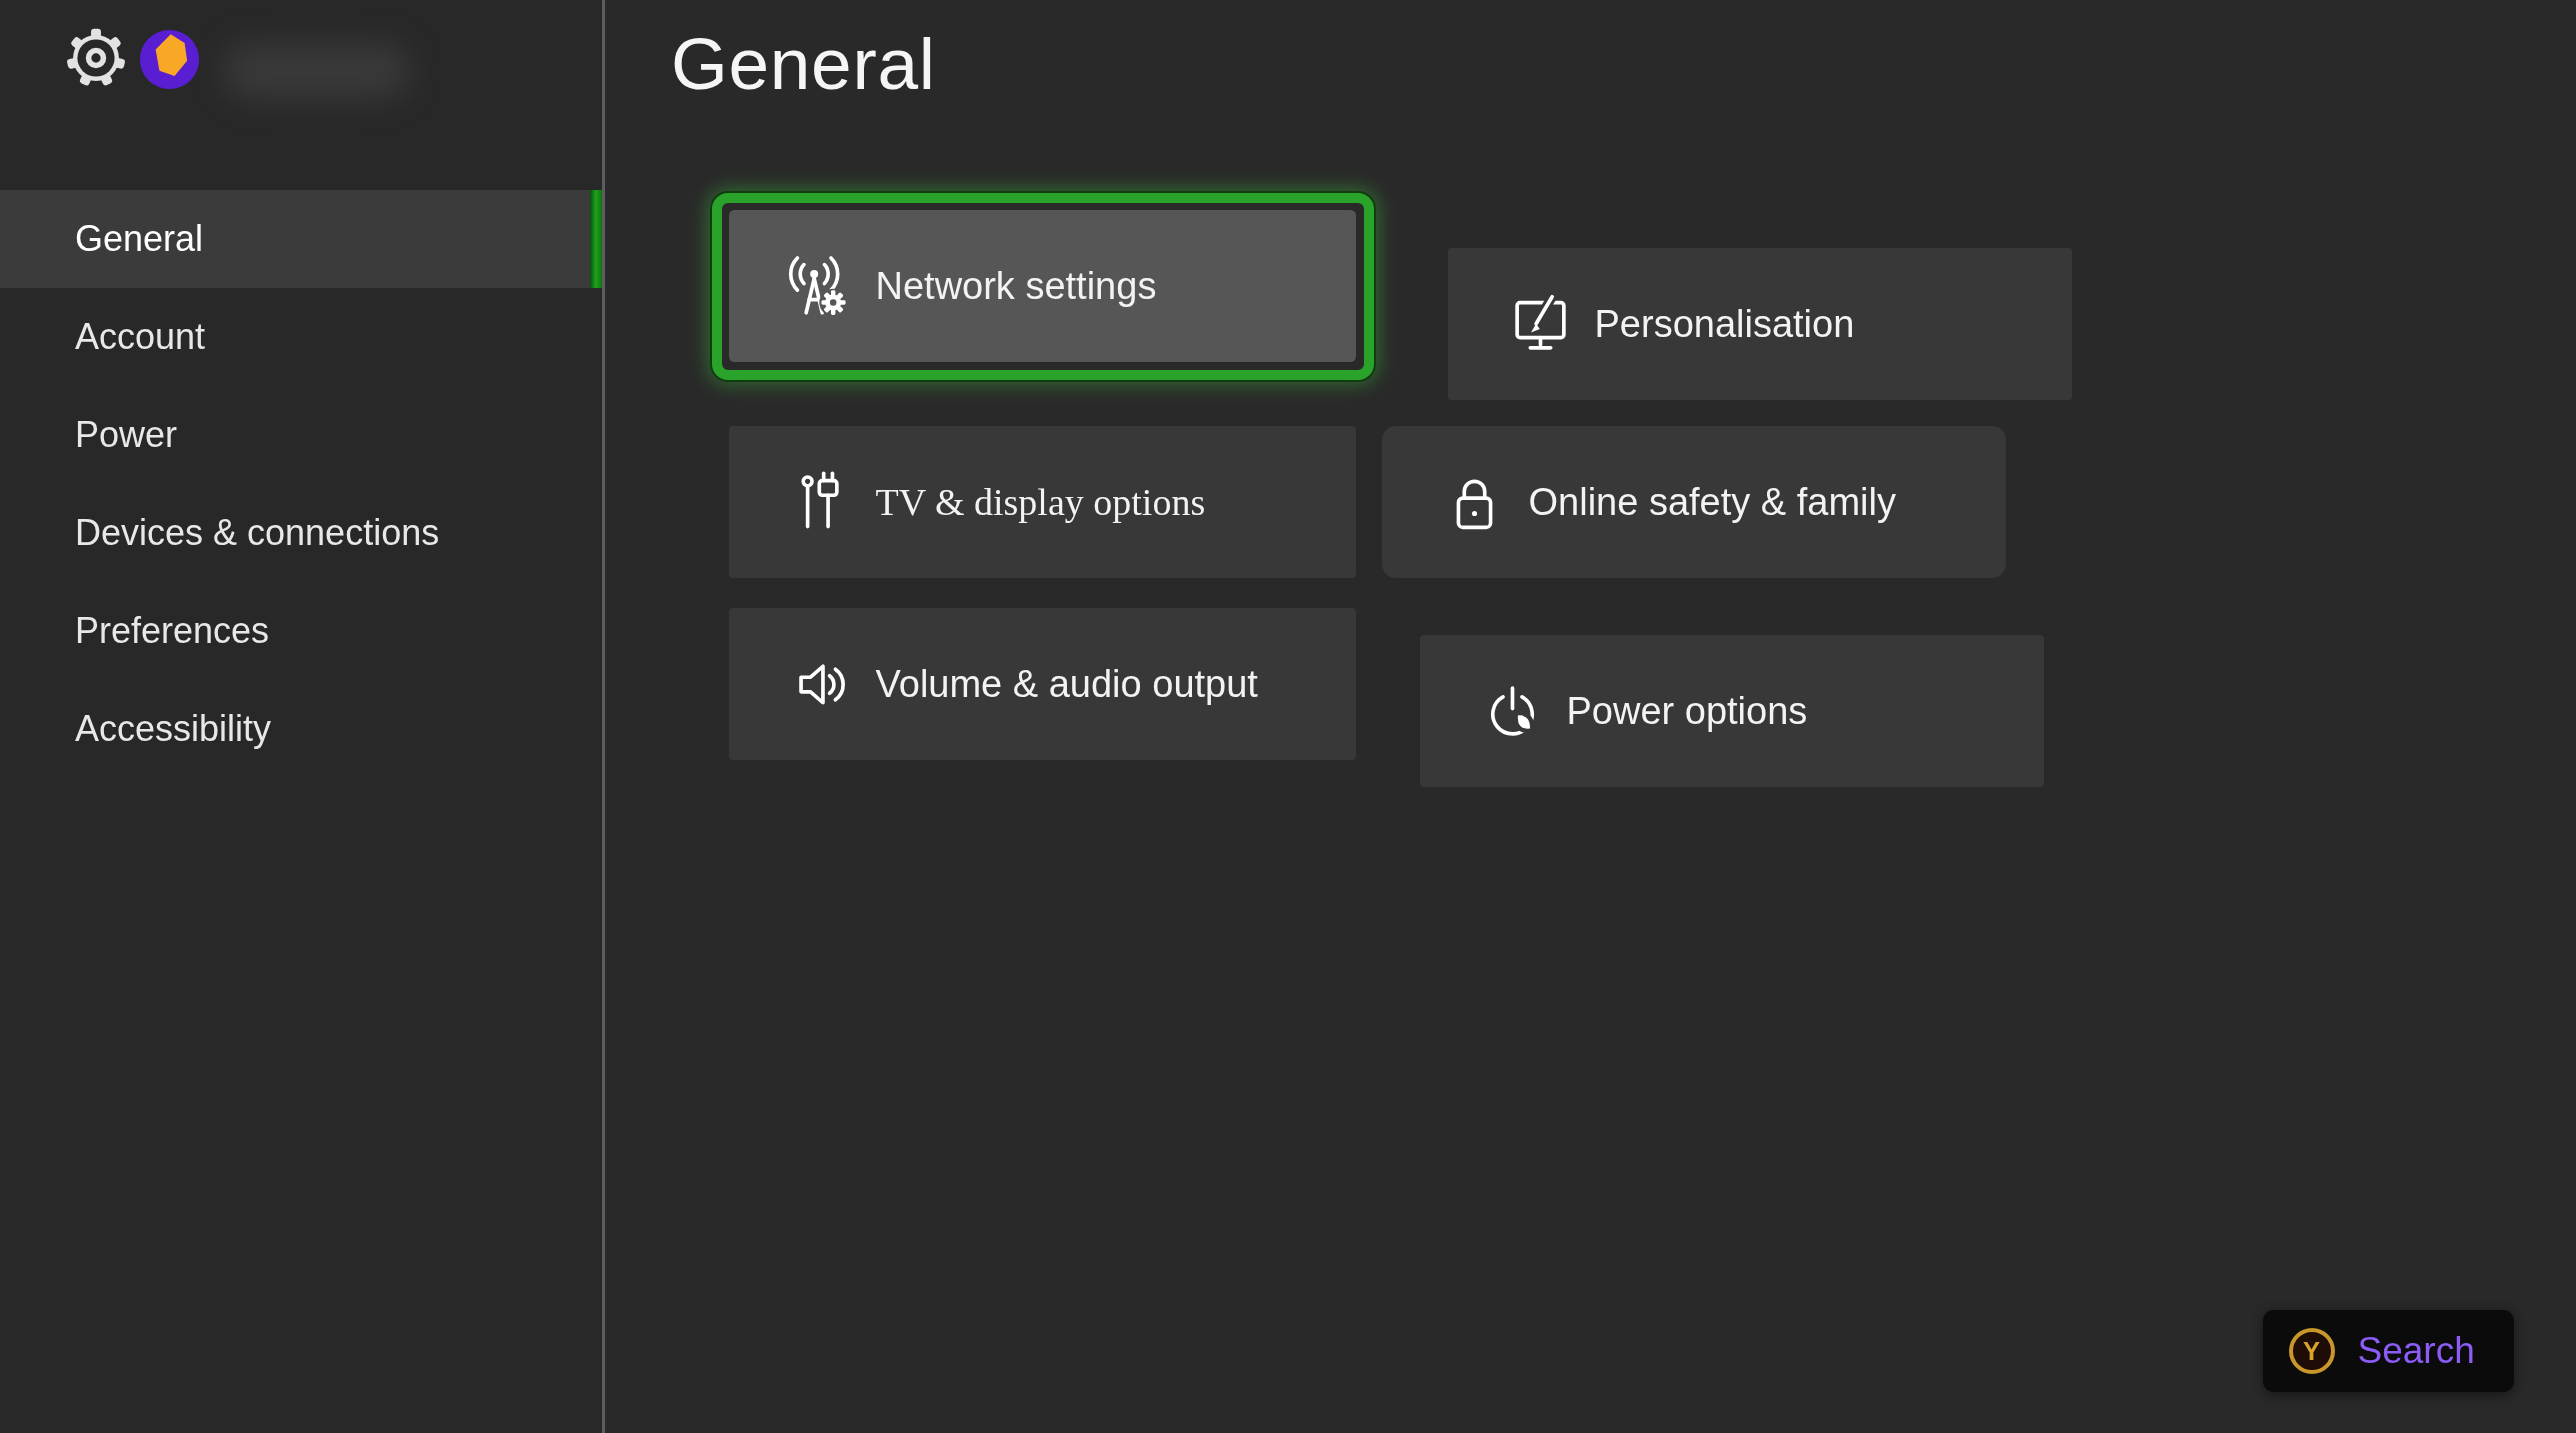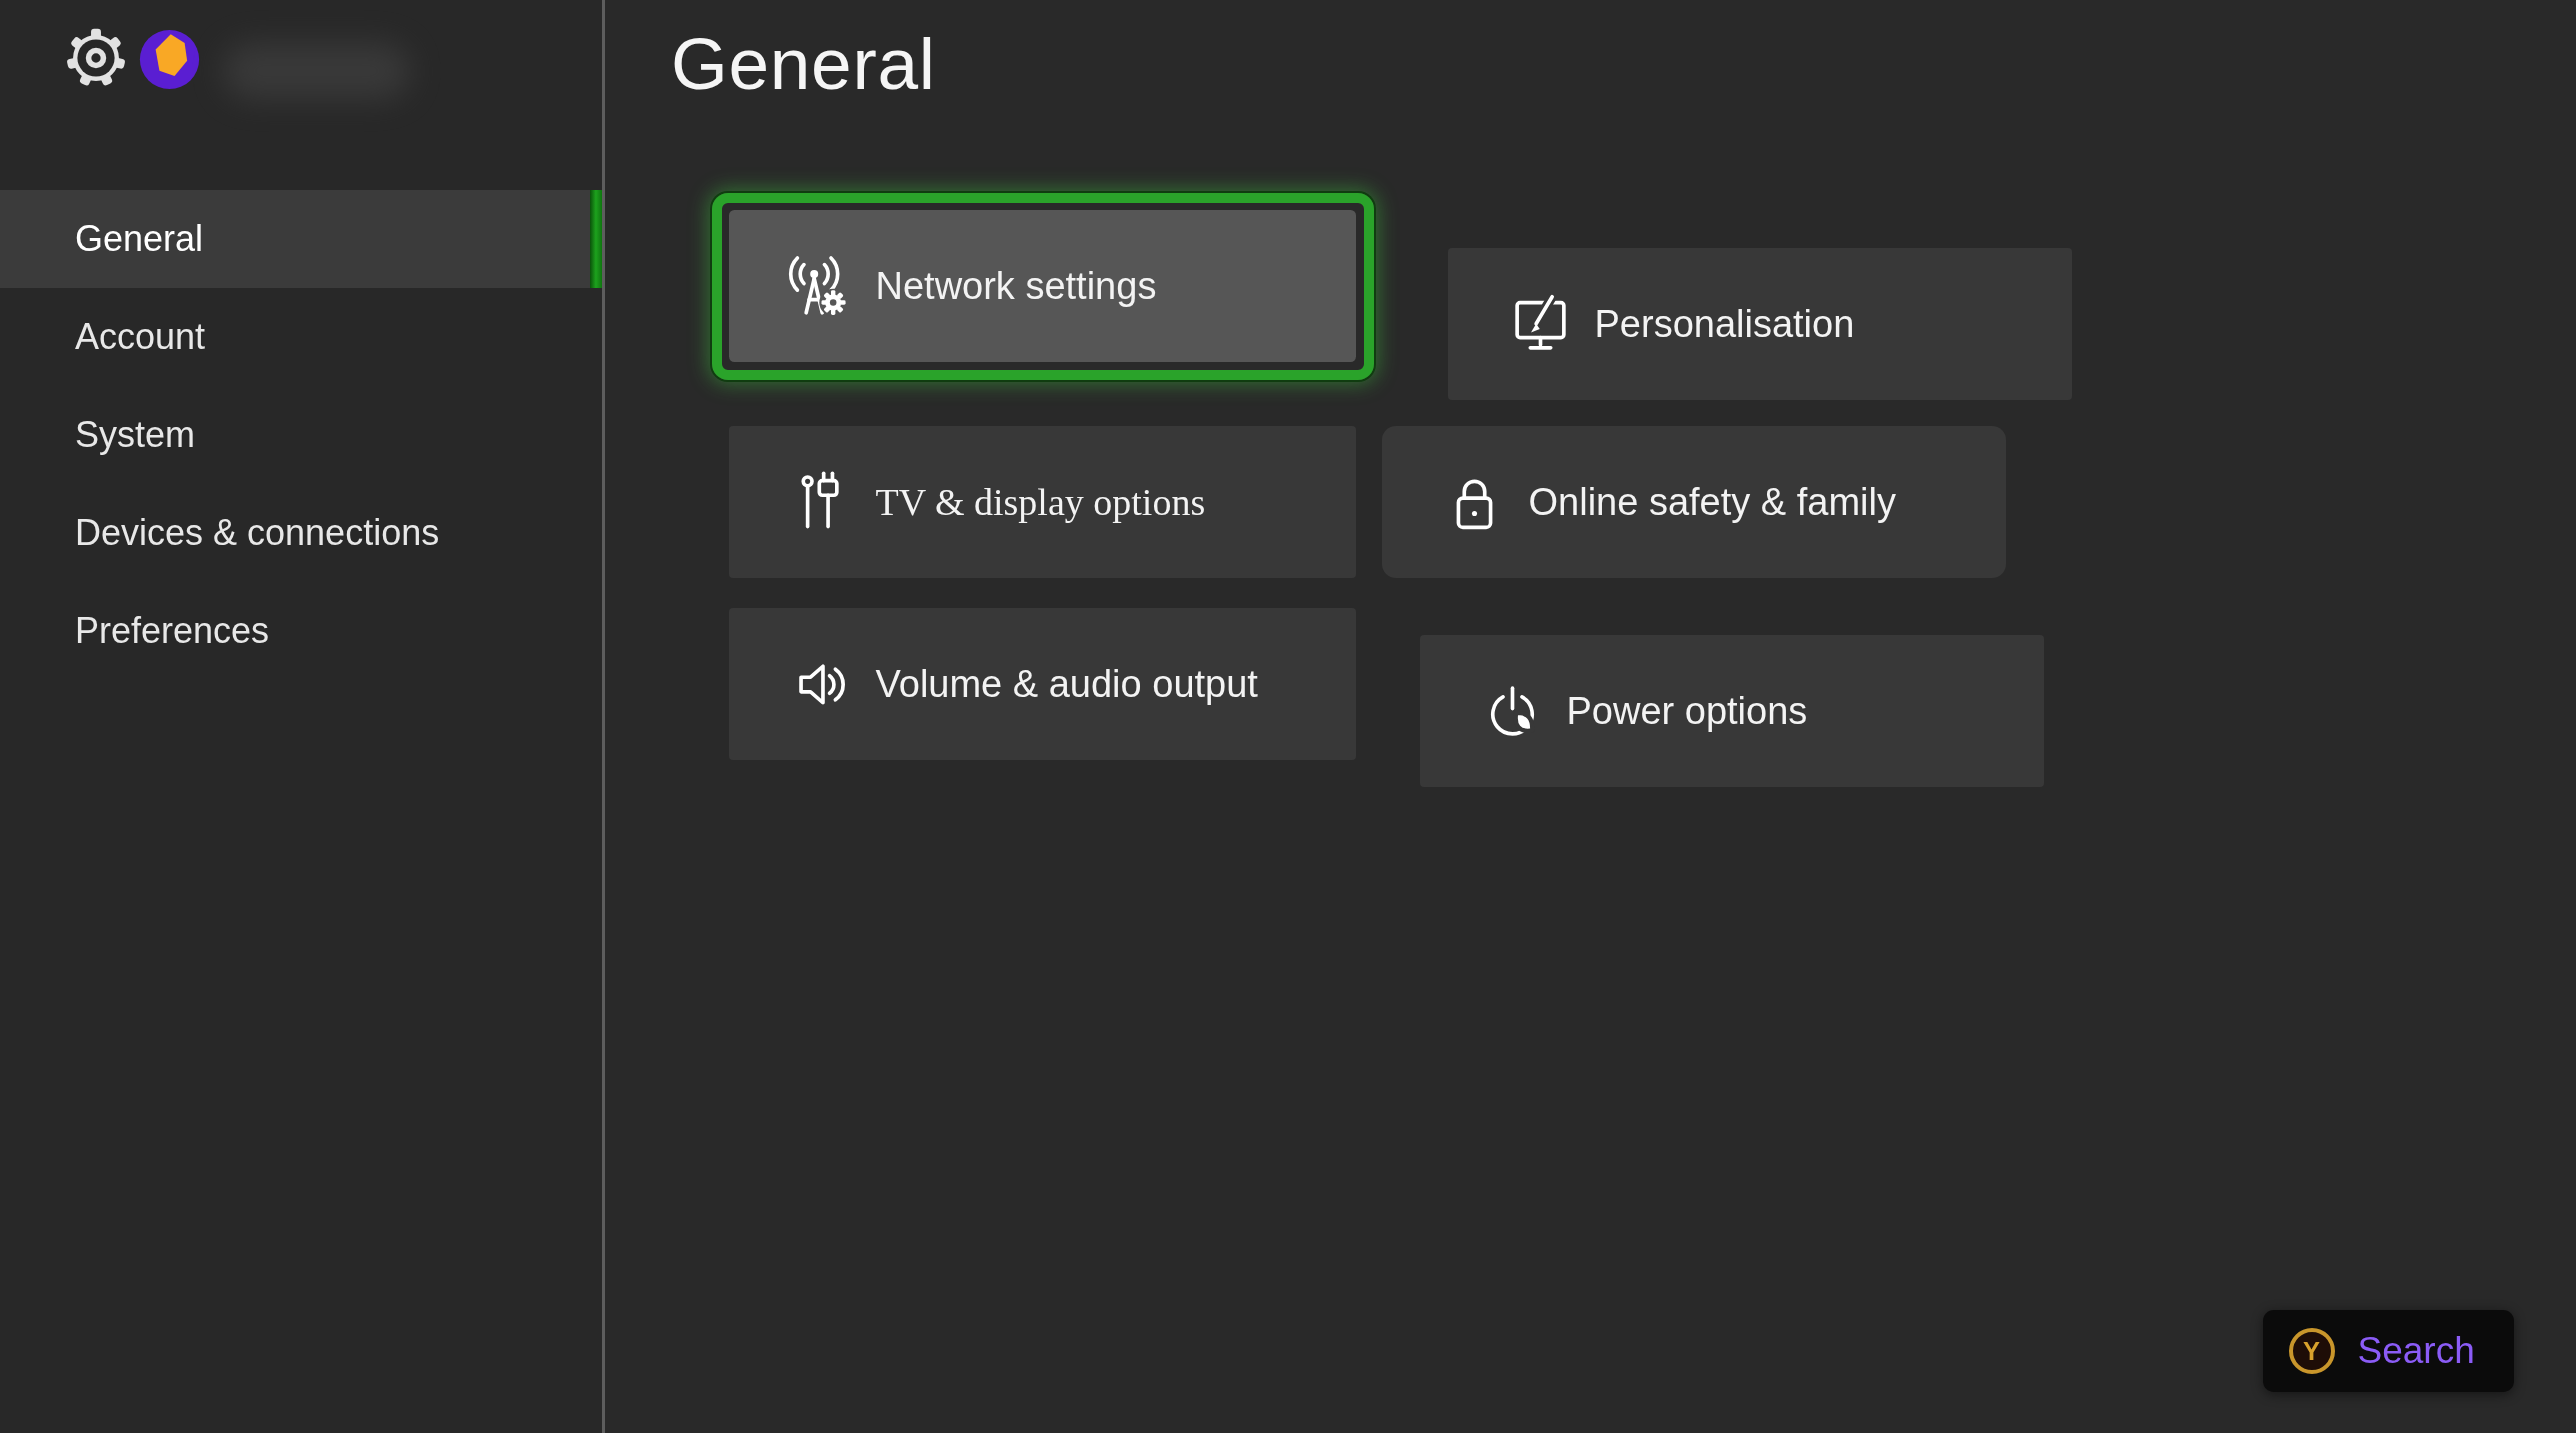--- a/index.html
+++ b/index.html
@@ -102,27 +102,30 @@
 
     <div class="nav">
       <div class="nav-item selected">
         <span>General</span>
         <span class="accent"></span>
       </div>
       <div class="nav-item">
         <span>Account</span>
       </div>
       <div class="nav-item">
-        <span>System</span>
+        <span>Power</span>
       </div>
       <div class="nav-item">
         <span>Devices &amp; connections</span>
       </div>
       <div class="nav-item">
         <span>Preferences</span>
+      </div>
+      <div class="nav-item">
+        <span>Accessibility</span>
       </div>
     </div>
   </div>
 
   <div class="divider"></div>
 
   <div class="page-title">General</div>
 
   <div class="tile focused r1c1">
     <div class="focus-ring"></div>

